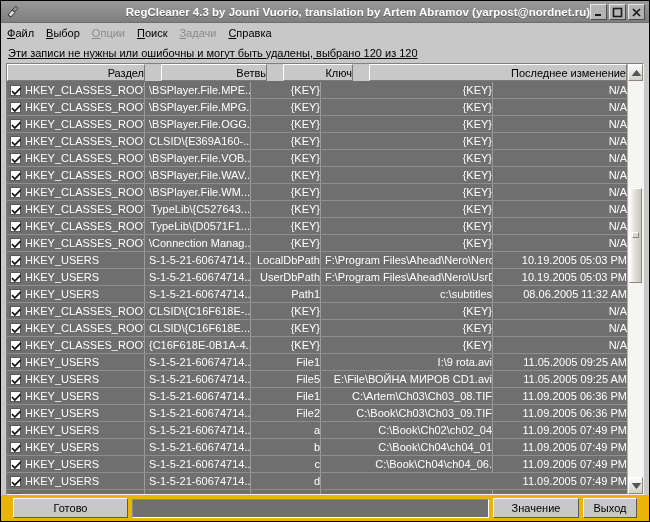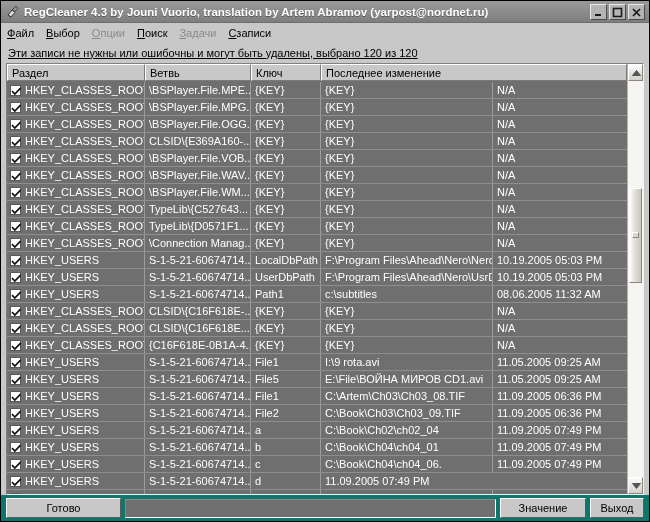--- a/index.html
+++ b/index.html
@@ -13,20 +13,21 @@
   .app-window {
     position: relative;
     width: 650px;
     height: 522px;
     box-sizing: border-box;
     background: #c8c8c8;
     border: 1px solid #000000;
     overflow: hidden;
     display: flex;
     flex-direction: column;
+    text-align: right;
   }
 
   
   .titlebar {
     height: 22px;
     flex: 0 0 22px;
     background: linear-gradient(to bottom, #9a9a9a 0%, #8d8d8d 45%, #7e7e7e 100%);
     border-bottom: 1px solid #6e6e6e;
     display: flex;
     align-items: center;
@@ -138,20 +139,21 @@
     min-width: 0;
   }
   
   .hdr {
     display: flex;
     height: 18px;
     flex: 0 0 18px;
     background: #c8c8c8;
     box-sizing: border-box;
     border-bottom: 1px solid #6f6f6f;
+    gap: 16px;
   }
   .hdr-cell {
     box-sizing: border-box;
     background: #c8c8c8;
     border-top: 1px solid #ffffff;
     border-left: 1px solid #ffffff;
     border-right: 1px solid #7b7b7b;
     border-bottom: 1px solid #7b7b7b;
     font-size: 11px;
     color: #000000;
@@ -249,24 +251,24 @@
     border:1px solid #ffffff;
     border-right-color:#8a867c; border-bottom-color:#8a867c;
     box-sizing:border-box;
     background:#d9d6ce;
   }
 
   
   .bottombar {
     height: 26px;
     flex: 0 0 26px;
-    background: #0f766e;
+    background: #eab308;
     display: flex;
     align-items: center;
-    padding: 0 5px;
+    padding: 0 12px;
     box-sizing: border-box;
     gap: 4px;
   }
   .btn {
     height: 20px;
     background: #c8c8c8;
     border-top: 1px solid #ffffff;
     border-left: 1px solid #ffffff;
     border-right: 1px solid #5a5a5a;
     border-bottom: 1px solid #5a5a5a;
@@ -325,21 +327,21 @@
       </span>
     </span>
   </div>
 
   <div class="menubar">
     <span class="menu-item"><span class="mn">Ф</span><span>айл</span></span>
     <span class="menu-item"><span class="mn">В</span><span>ыбор</span></span>
     <span class="menu-item disabled"><span class="mn">О</span><span>пции</span></span>
     <span class="menu-item"><span class="mn">П</span><span>оиск</span></span>
     <span class="menu-item disabled"><span class="mn">З</span><span>адачи</span></span>
-    <span class="menu-item"><span class="mn">С</span><span>записи</span></span>
+    <span class="menu-item"><span class="mn">С</span><span>правка</span></span>
   </div>
 
   <div class="infoline">Эти записи не нужны или ошибочны и могут быть удалены, выбрано 120 из 120</div>
 
   <div class="list-outer">
     <div class="list-inner">
 
       <div class="grid-col">
 
         <div class="hdr">

